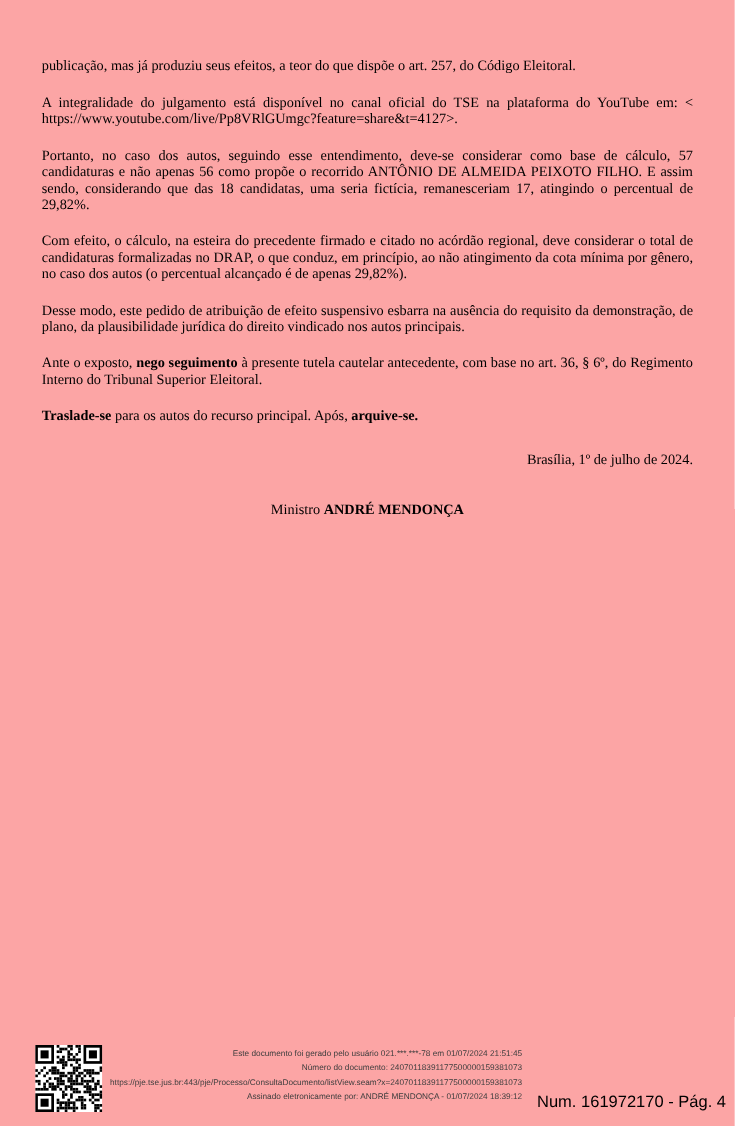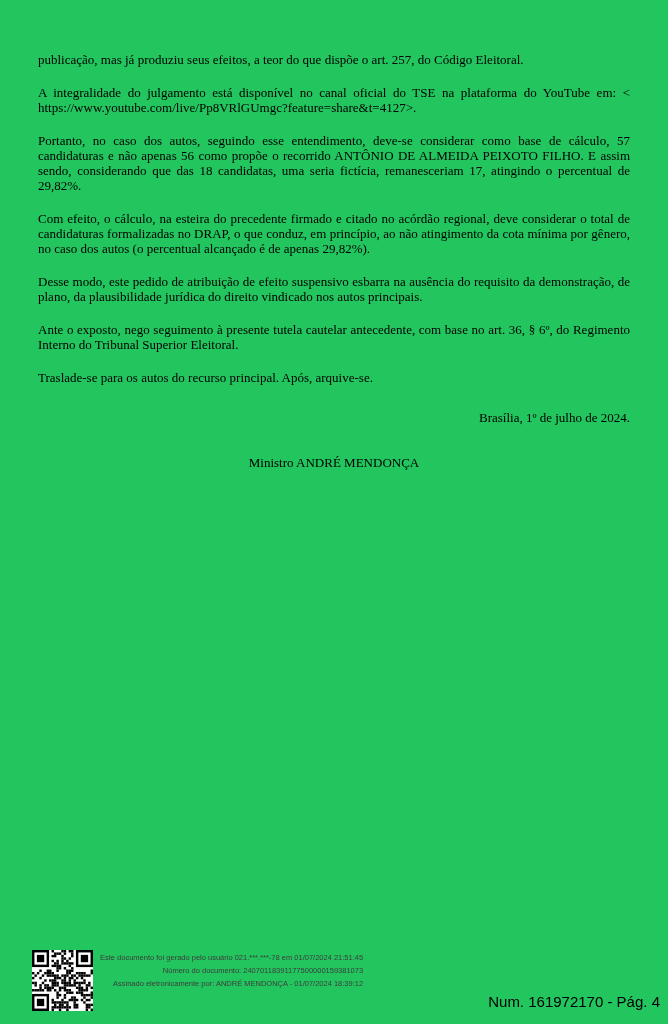--- a/index.html
+++ b/index.html
@@ -1,36 +1,36 @@
 <!DOCTYPE html>
 <html><head>
 <meta charset="utf-8">
 <style>
   html, body { margin: 0; padding: 0; background: #ffffff; }
   .page {
     position: relative;
     width: 668px;
     height: 1024px;
-    background: #22c55e;
+    background: #fca5a5;
     overflow: hidden;
     font-family: "Liberation Serif", serif;
     color: #000000;
   }
   .content {
     position: absolute;
     left: 38px;
     top: 52px;
     width: 592px;
     font-size: 13px;
     line-height: 15px;
     text-align: justify;
   }
   .para { margin: 0 0 18px 0; }
   .gap-before { margin-top: 12px; }
-  .b { font-weight: normal; }
+  .b { font-weight: bold; }
   .date-line {
     margin: 25px 0 30px 0;
     text-align: right;
   }
   .sig-line {
     margin: 14px;
     text-align: center;
   }
   .qr-code {
     position: absolute;
@@ -305,18 +305,19 @@
         <rect x="46.36" y="2.44" width="12.20" height="12.20" fill="#fff"></rect>
         <rect x="48.80" y="4.88" width="7.32" height="7.32" fill="#000"></rect>
         <rect x="0.00" y="43.92" width="17.08" height="17.08" fill="#000"></rect>
         <rect x="2.44" y="46.36" width="12.20" height="12.20" fill="#fff"></rect>
         <rect x="4.88" y="48.80" width="7.32" height="7.32" fill="#000"></rect>
       </svg></div>
 
   <div class="footer-meta">
     <div>Este documento foi gerado pelo usuário 021.***.***-78 em 01/07/2024 21:51:45</div>
     <div>Número do documento: 24070118391177500000159381073</div>
+    <div>https://pje.tse.jus.br:443/pje/Processo/ConsultaDocumento/listView.seam?x=24070118391177500000159381073</div>
     <div>Assinado eletronicamente por: ANDRÉ MENDONÇA - 01/07/2024 18:39:12</div>
   </div>
 
   <div class="page-label">Num. 161972170 - Pág. 4</div>
 
 </div>
 
 </body></html>

